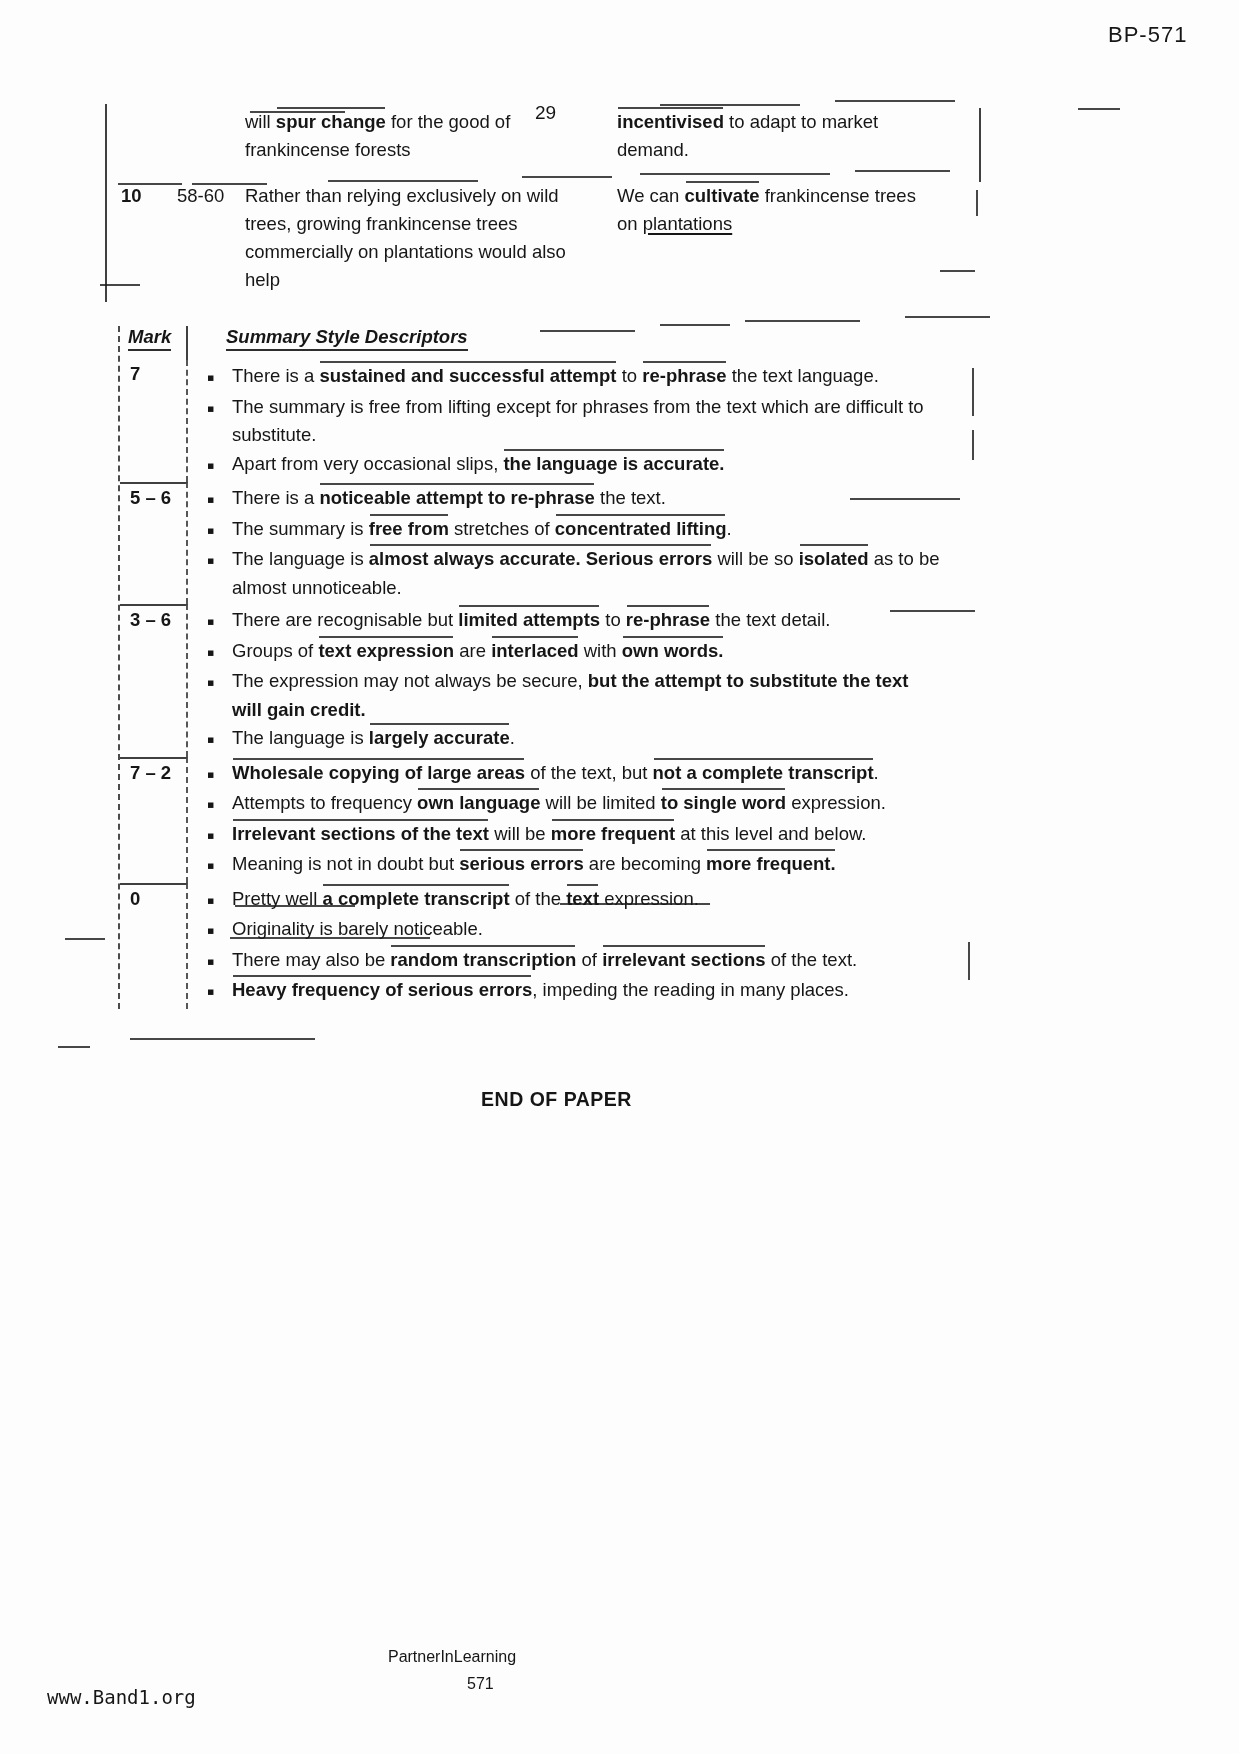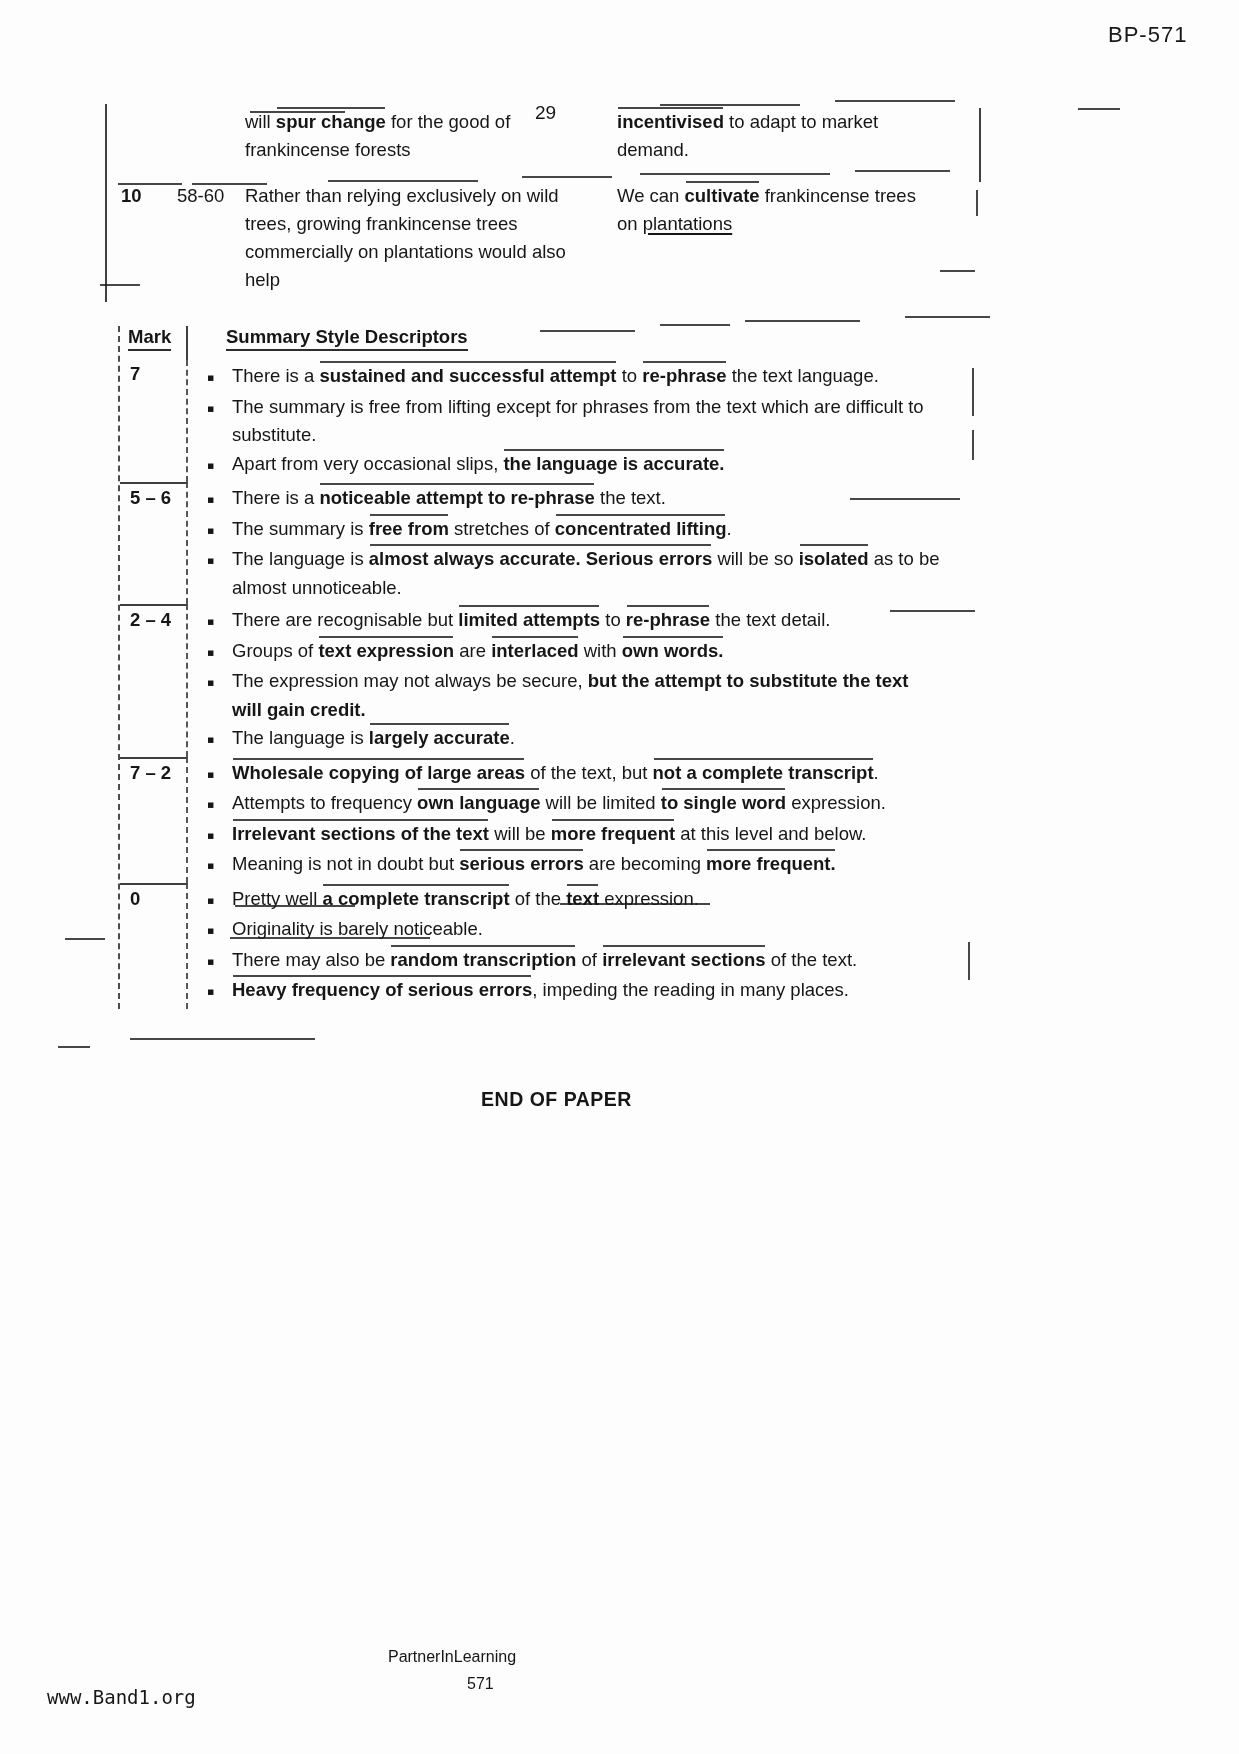--- a/index.html
+++ b/index.html
@@ -32,21 +32,21 @@
   .ans-row.sep { padding-top:10px; }
   .ans-row .cell { font-size:18.5px; line-height:28px; }
   .ans-row .q    { font-weight:bold; padding-left:14px; }
   .ans-row .lines{ padding-left:8px; }
   .ans-row .point{ padding-right:22px; }
   .ans-row .own  { padding-right:48px; }
 
   
   .marks { position:absolute; left:118px; top:326px; width:860px;
            border-left:2px dashed rgba(30,30,30,.8); }
-  .mark-header { display:grid; grid-template-columns:68px 1fr; height:34px; }
+  .mark-header { display:grid; grid-template-columns:68px 1fr; height:34px;font-style:italic; }
   .mark-header .h { font-size:18.5px; font-weight:bold; }
   .mark-header .mark-h { border-right:2px solid rgba(30,30,30,.85); padding-left:8px; }
   .mark-header .desc-h { padding-left:10px;margin-left:28px; }
   .mark-header .h span { display:inline-block; border-bottom:2.5px solid rgba(22,22,22,.9); padding-bottom:1px; }
   .band { display:grid; grid-template-columns:68px 1fr; }
   .band .mark-cell { border-right:2px dashed rgba(30,30,30,.75);
                      font-size:18.5px; font-weight:bold; padding:3px 0 0 10px;
                      border-top:2px solid rgba(30,30,30,.85); white-space:nowrap; }
   .band.first .mark-cell { border-top:none; }
   .band .desc-cell { padding:2px 0 2px 12px; }
@@ -122,21 +122,21 @@
               <span class="glyph">▪</span>
               <span class="btext"><span>The summary is </span><span class="b ol">free from</span><span> stretches of </span><span class="b ol">concentrated lifting</span><span>.</span></span>
             </div>
             <div class="bullet">
               <span class="glyph">▪</span>
               <span class="btext"><span>The language is </span><span class="b ol">almost always accurate. Serious errors</span><span> will be so </span><span class="b ol">isolated</span><span> as to be almost unnoticeable.</span></span>
             </div>
           </div>
         </div>
         <div class="band">
-          <div class="mark-cell">2 – 4</div>
+          <div class="mark-cell">3 – 6</div>
           <div class="desc-cell">
             <div class="bullet">
               <span class="glyph">▪</span>
               <span class="btext"><span>There are recognisable but </span><span class="b ol">limited attempts</span><span> to </span><span class="b ol">re-phrase</span><span> the text detail.</span></span>
             </div>
             <div class="bullet">
               <span class="glyph">▪</span>
               <span class="btext"><span>Groups of </span><span class="b ol">text expression</span><span> are </span><span class="b ol">interlaced</span><span> with </span><span class="b ol">own words.</span></span>
             </div>
             <div class="bullet">

